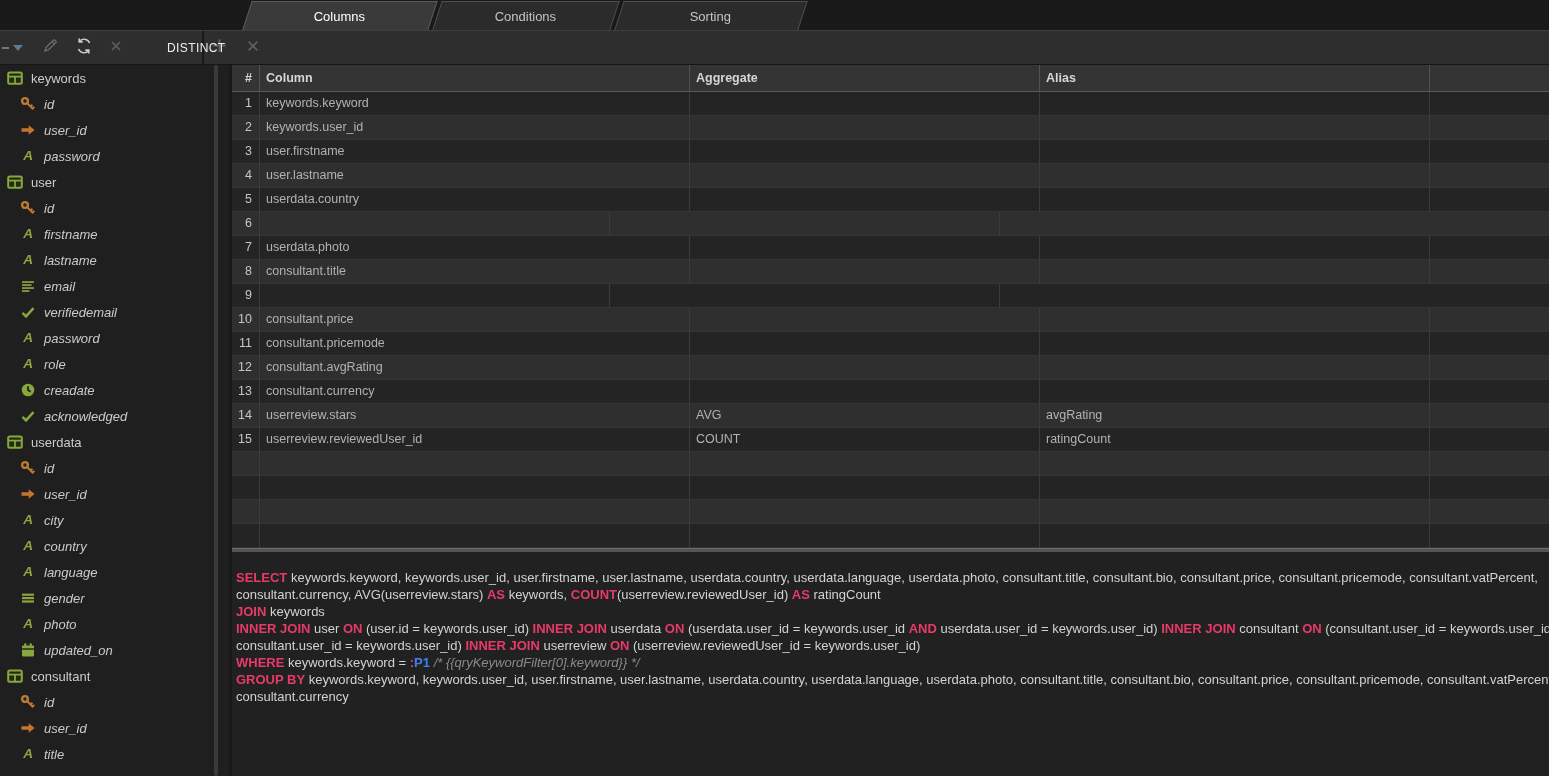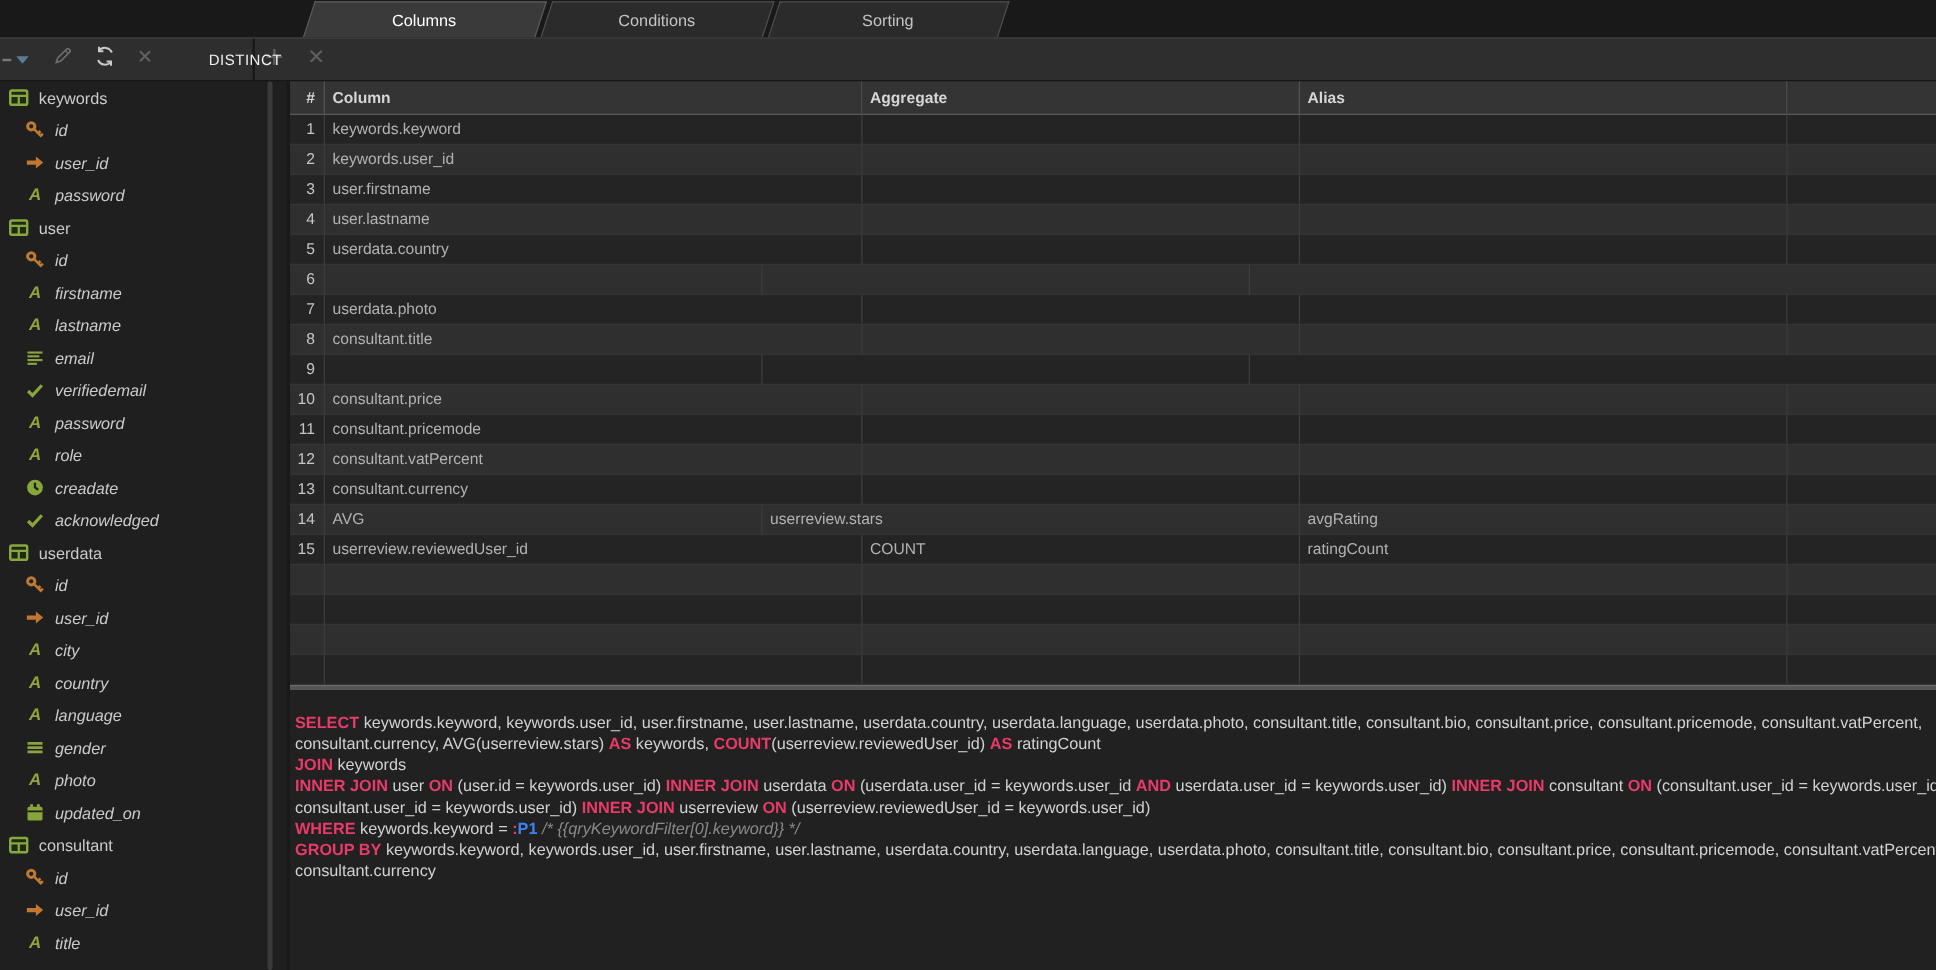--- a/index.html
+++ b/index.html
@@ -435,36 +435,36 @@
           </div>
           <div class="grow odd">
             <div class="gc c0">11</div>
             <div class="gc c1">consultant.pricemode</div>
             <div class="gc c2"></div>
             <div class="gc c3"></div>
             <div class="gc c4"></div>
           </div>
           <div class="grow even">
             <div class="gc c0">12</div>
-            <div class="gc c1">consultant.vatPercent</div>
+            <div class="gc c1">consultant.avgRating</div>
             <div class="gc c2"></div>
             <div class="gc c3"></div>
             <div class="gc c4"></div>
           </div>
           <div class="grow odd">
             <div class="gc c0">13</div>
             <div class="gc c1">consultant.currency</div>
             <div class="gc c2"></div>
             <div class="gc c3"></div>
             <div class="gc c4"></div>
           </div>
           <div class="grow even">
             <div class="gc c0">14</div>
+            <div class="gc c1">userreview.stars</div>
             <div class="gc c2">AVG</div>
-            <div class="gc c1">userreview.stars</div>
             <div class="gc c3">avgRating</div>
             <div class="gc c4"></div>
           </div>
           <div class="grow odd">
             <div class="gc c0">15</div>
             <div class="gc c1">userreview.reviewedUser_id</div>
             <div class="gc c2">COUNT</div>
             <div class="gc c3">ratingCount</div>
             <div class="gc c4"></div>
           </div>

